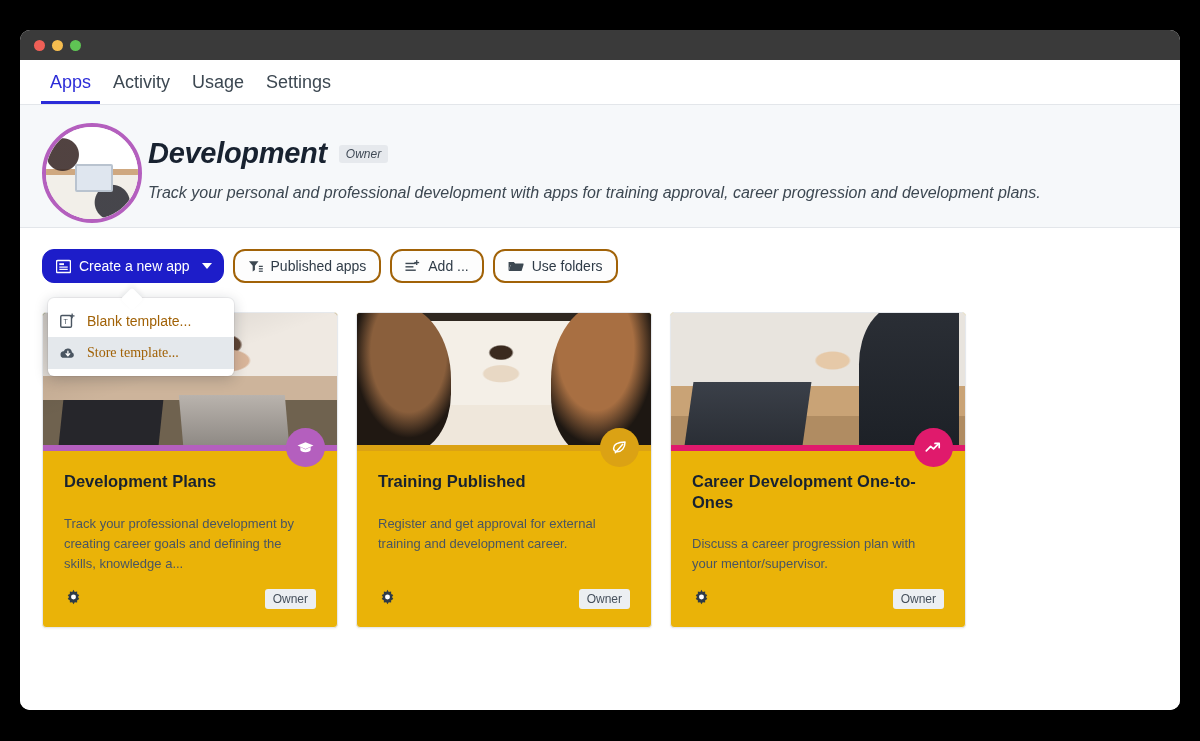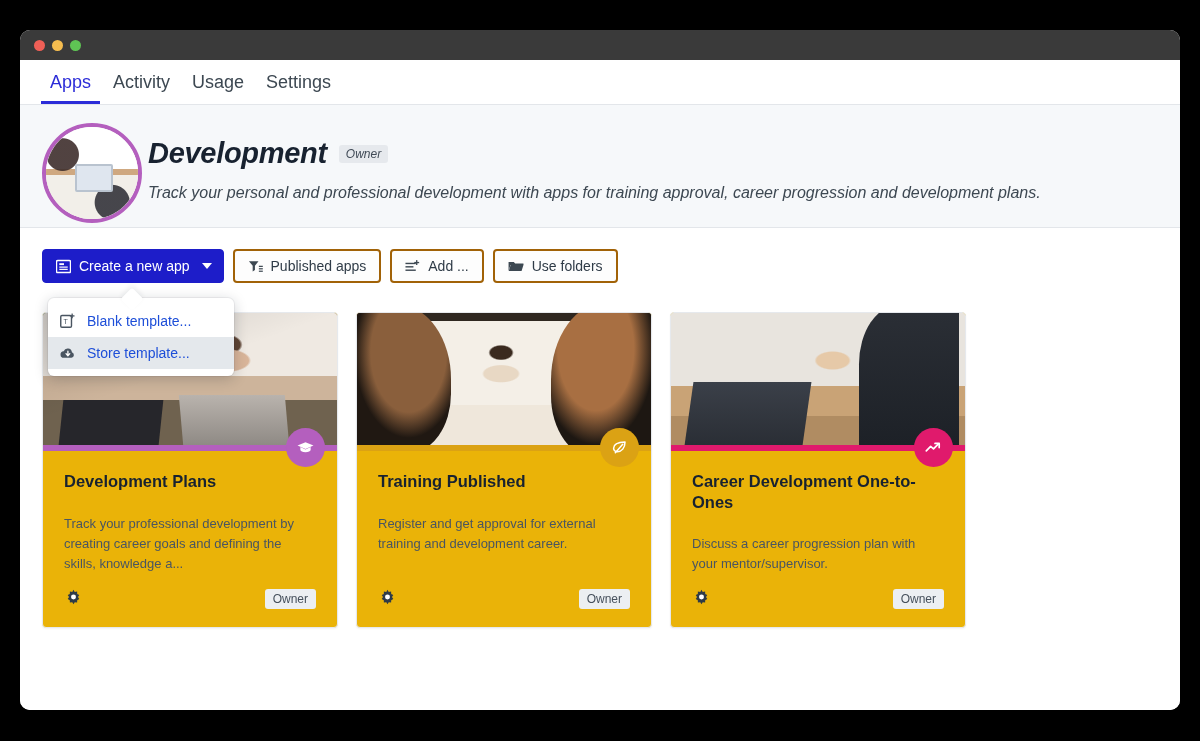--- a/index.html
+++ b/index.html
@@ -107,21 +107,21 @@
   
   .body { flex: 1 1 auto; background: #ffffff; padding: 21px 22px 0 22px; position: relative; }
   .toolbar { display: flex; align-items: center; gap: 9px; position: relative; }
 
   .btn {
     height: 34px;
     display: inline-flex; align-items: center;
     gap: 8px;
     padding: 0 13px;
     font-size: 14px;
-    border-radius: 4px;
+    border-radius: 12px;
     cursor: pointer;
     white-space: nowrap;
   }
   .btn-primary {
     background: #1d1dc9; color: #ffffff; border: 1px solid #1d1dc9;
     font-weight: 500;
     padding-right: 11px;
   }
   .btn-secondary {
     background: #fdfdfd; color: #2f3b47;
@@ -153,24 +153,24 @@
     width: 16px; height: 16px;
     background: #ffffff;
     transform: rotate(45deg);
     box-shadow: -2px -2px 5px rgba(20,28,40,.07);
     border-radius: 2px;
   }
   .menu-item {
     position: relative;
     display: flex; align-items: center; gap: 11px;
     padding: 8px 12px;
-    font-size: 14px; color: #1d4ed8;
+    font-size: 14px; color: #a16207;
     cursor: pointer;
   }
-  .menu-item.hover { background: #e4e8ec; }
+  .menu-item.hover { background: #e4e8ec; font-family: Liberation Serif, serif; }
 
   
   .cards {
     display: flex; gap: 18px;
     margin-top: 29px;
   }
   .card {
     width: 296px;
     background: #eab308;
     border: 1px solid #e6e9ed;

